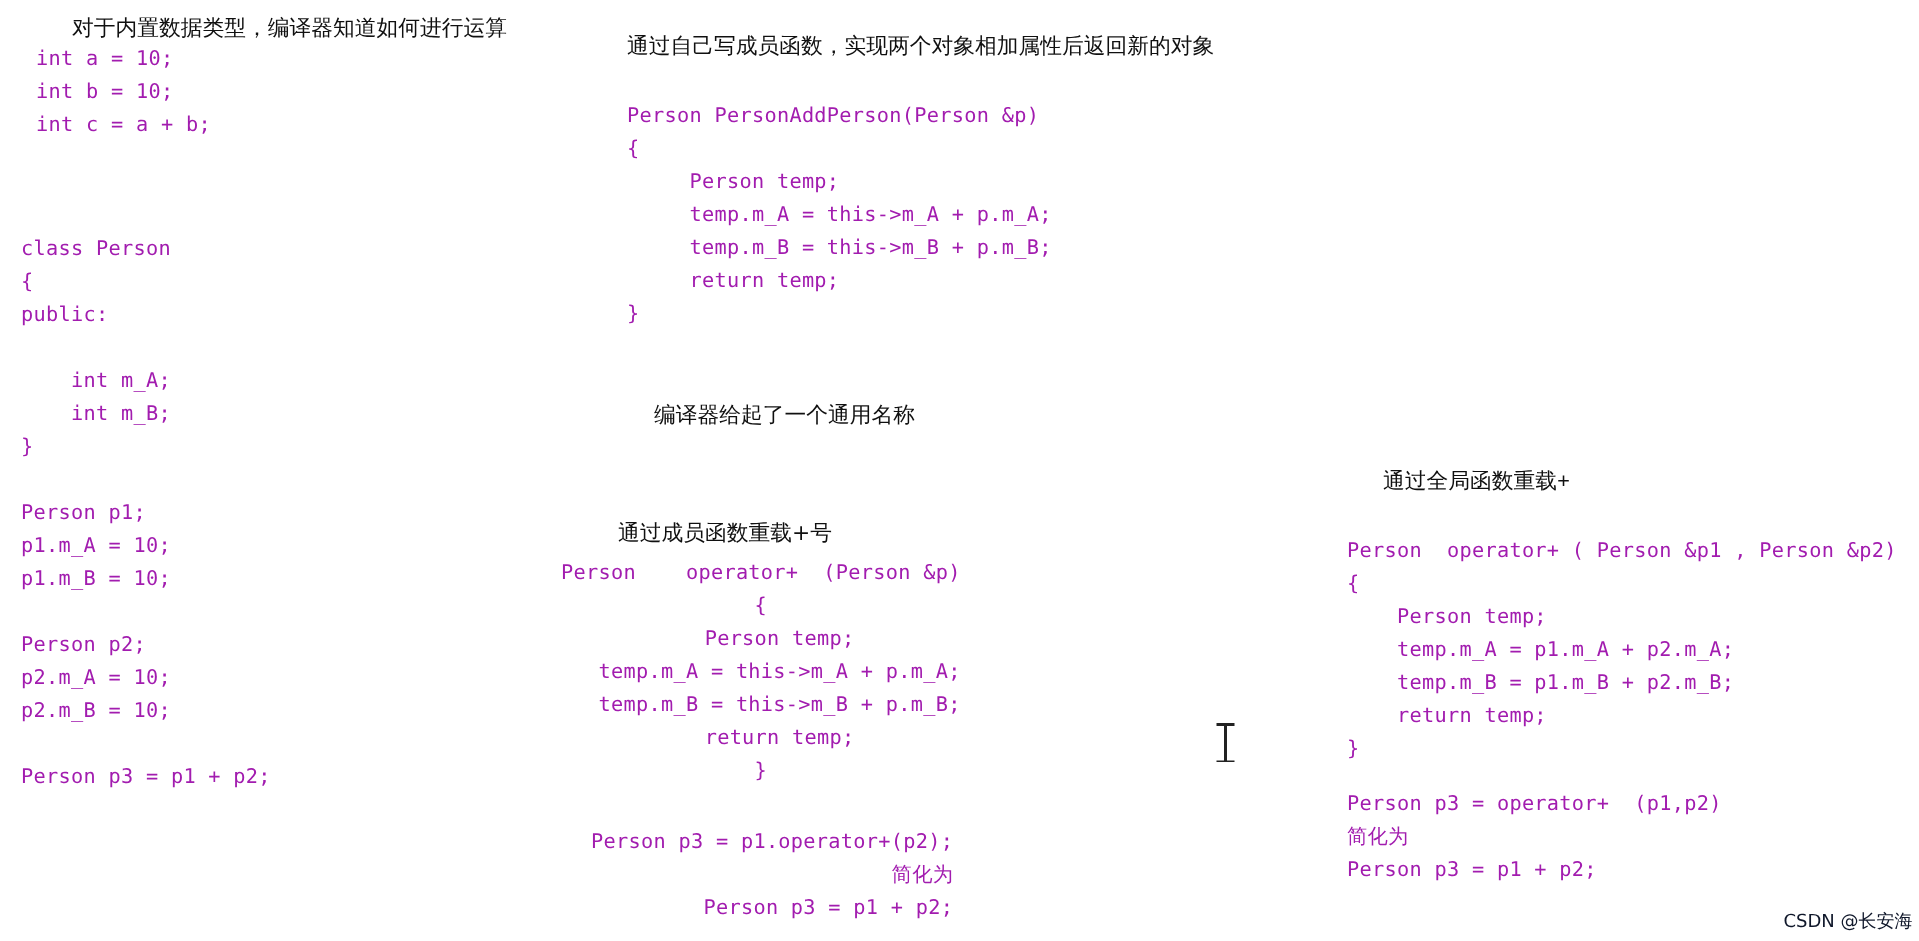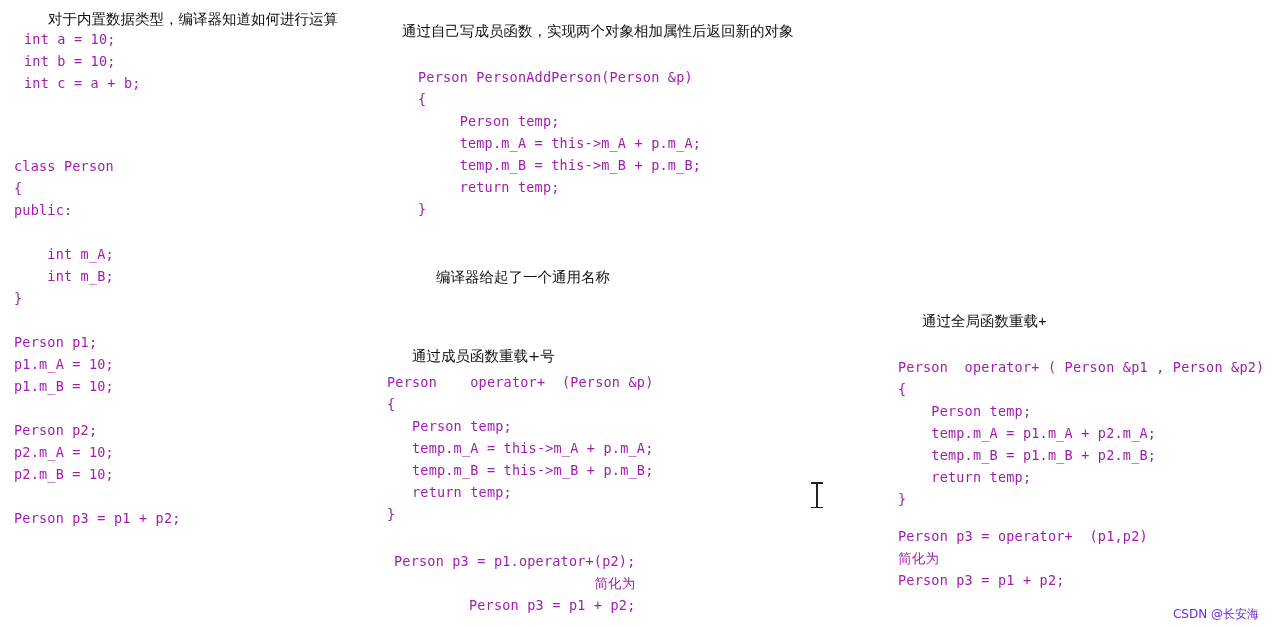--- a/index.html
+++ b/index.html
@@ -27,25 +27,25 @@
     position: absolute;
     white-space: pre;
     font-family: "DejaVu Sans Mono", monospace;
     font-size: 13.5px;
     line-height: 22px;
     color: #a21caf;
     letter-spacing: 0.2px;
   }
   .watermark {
     position: absolute;
-    right: 20px;
+    right: 4px;
     bottom: 4px;
     font-family: "DejaVu Sans", sans-serif;
     font-size: 12px;
-    color: #6d28d9;
+    color: #0f172a;
     white-space: pre;
   }
   .cursor {
     position: absolute;
     width: 12px;
     height: 26px;
   }
   .cursor::before, .cursor::after {
     content: "";
     position: absolute;
@@ -65,25 +65,25 @@
     background: #222;
     display: block;
   }
 
   
   #note-builtin    { left: 12px;  top: 8px; margin-left: 36px; }
   #code-builtin    { left: 24px;  top: 28px; }
   #code-class      { left: 14px;  top: 155px; }
   #code-objects    { left: 14px;  top: 331px; }
 
-  #note-member-fn  { left: 402px; top: 20px; }
+  #note-member-fn  { left: 418px; top: 20px; }
   #code-member-fn  { left: 418px; top: 66px; }
   #note-generic    { left: 436px; top: 266px; }
   #note-overload   { left: 412px; top: 329px; margin-top: 16px; }
-  #code-overload   { left: 387px; top: 371px; }
+  #code-overload   { left: 374px; top: 371px; text-align: center; }
   #code-overload-use { left: 394px; top: 550px; text-align: right; }
 
   #note-global     { left: 922px; top: 311px; font-family: Liberation Mono, monospace; }
   #code-global     { left: 898px; top: 356px; }
   #code-global-use { left: 898px; top: 525px; }
 
   #text-cursor     { left: 811px; top: 482px; }
 </style>
 </head>
 <body>

